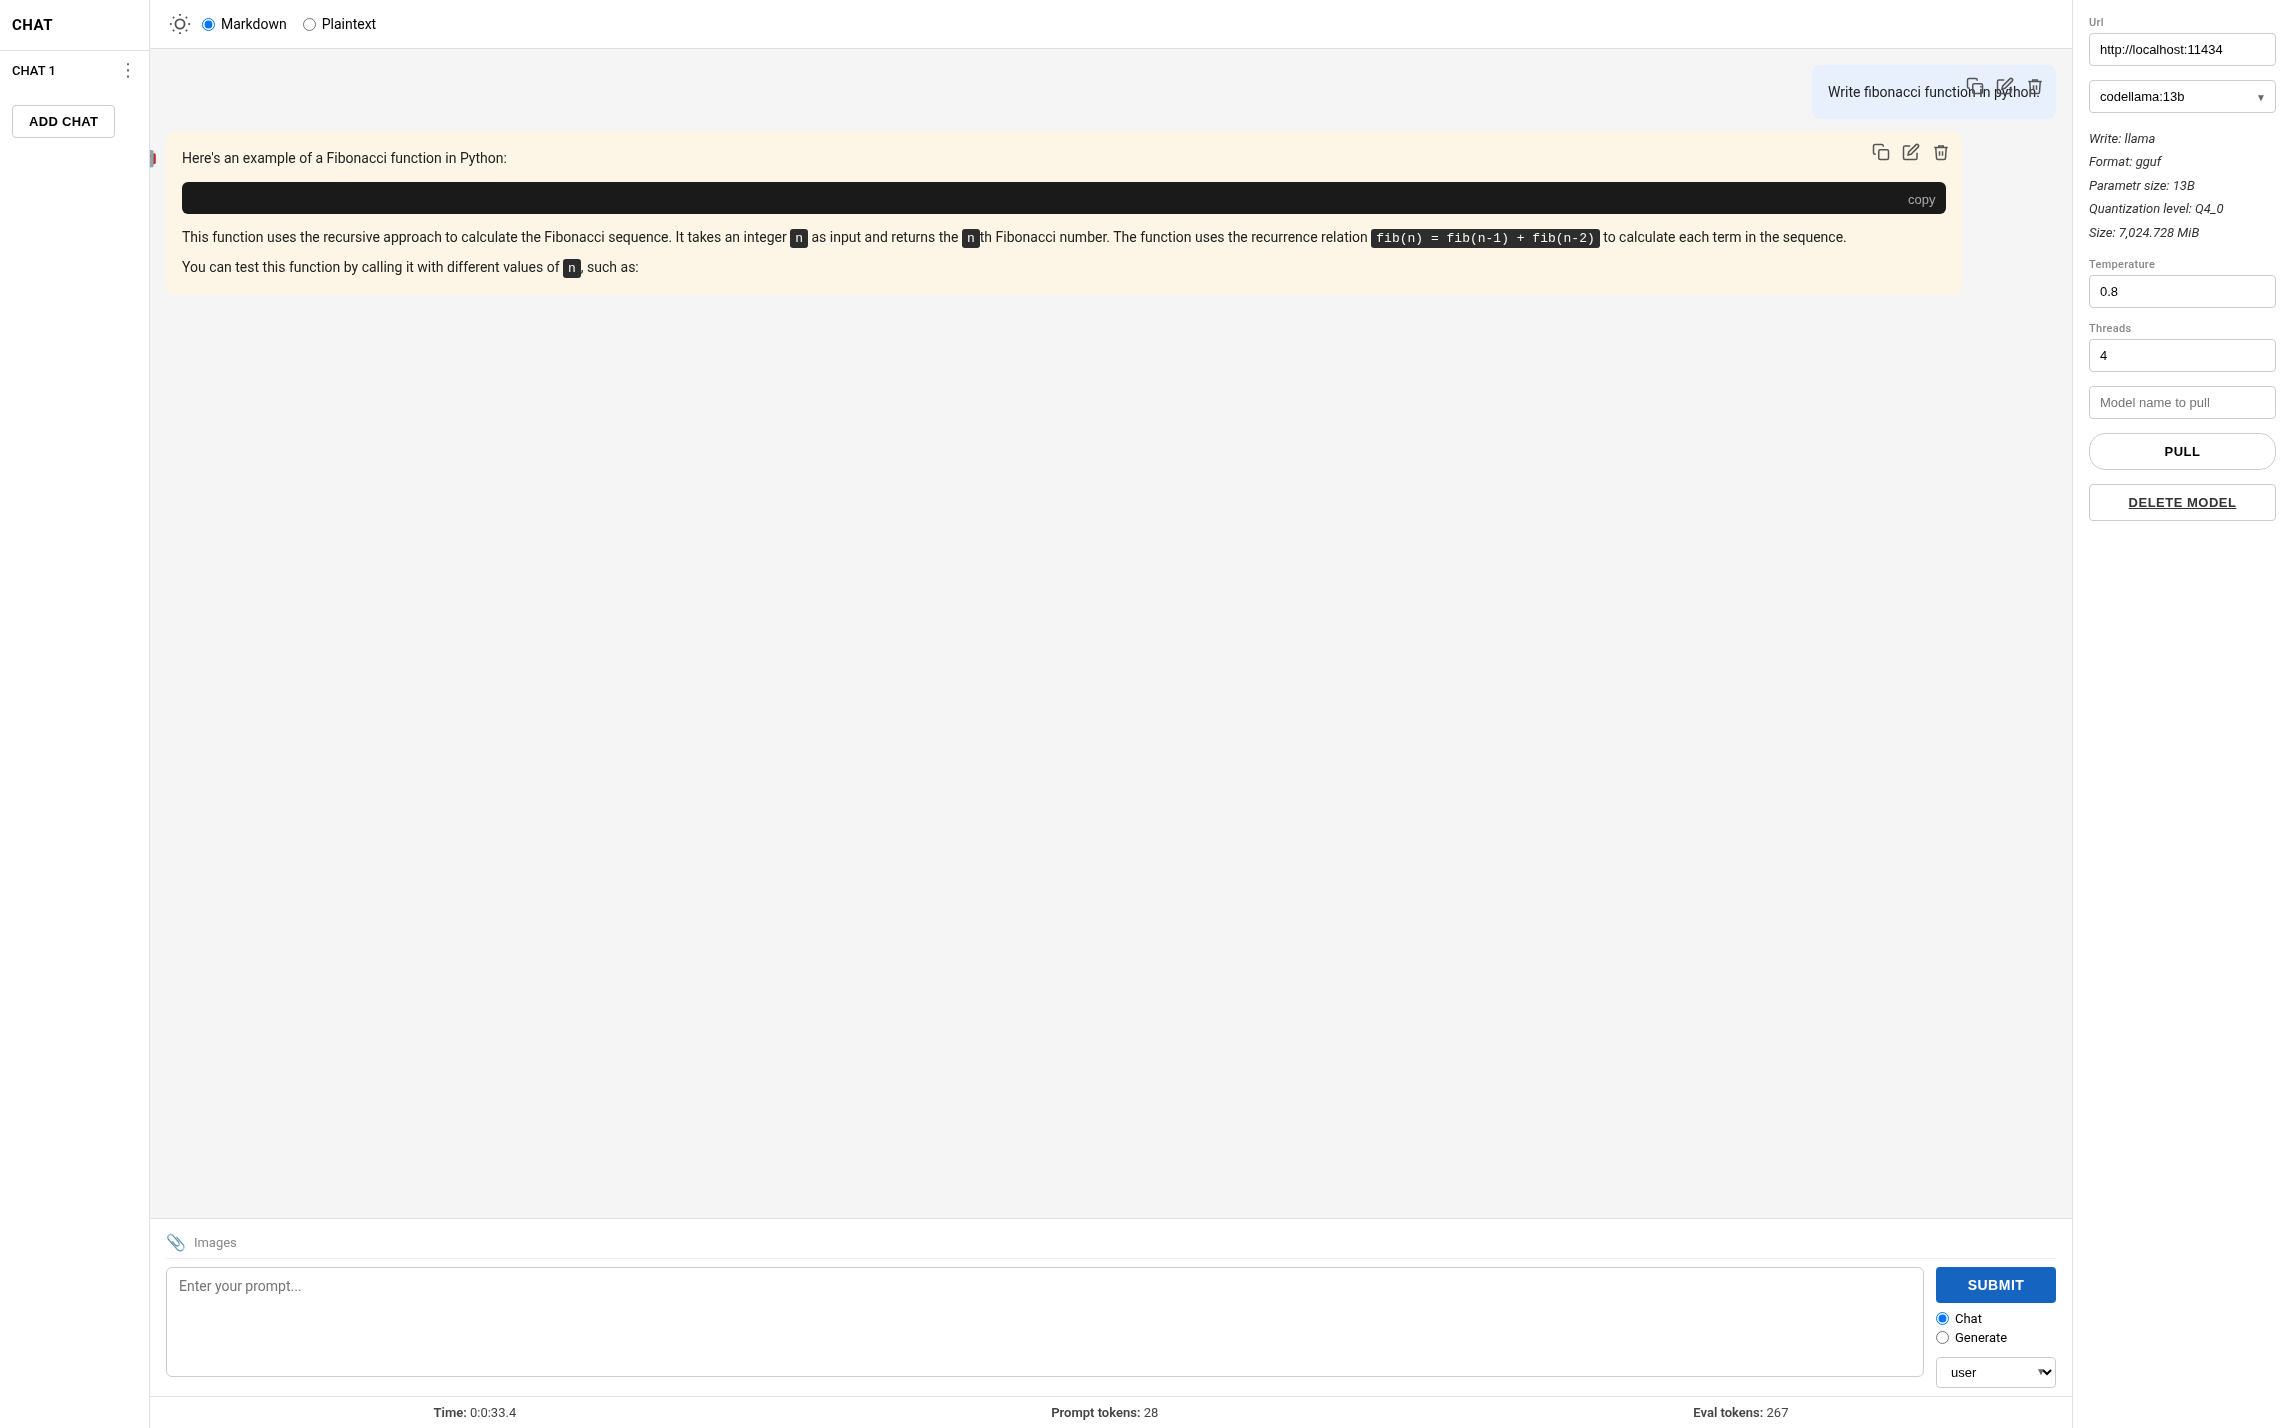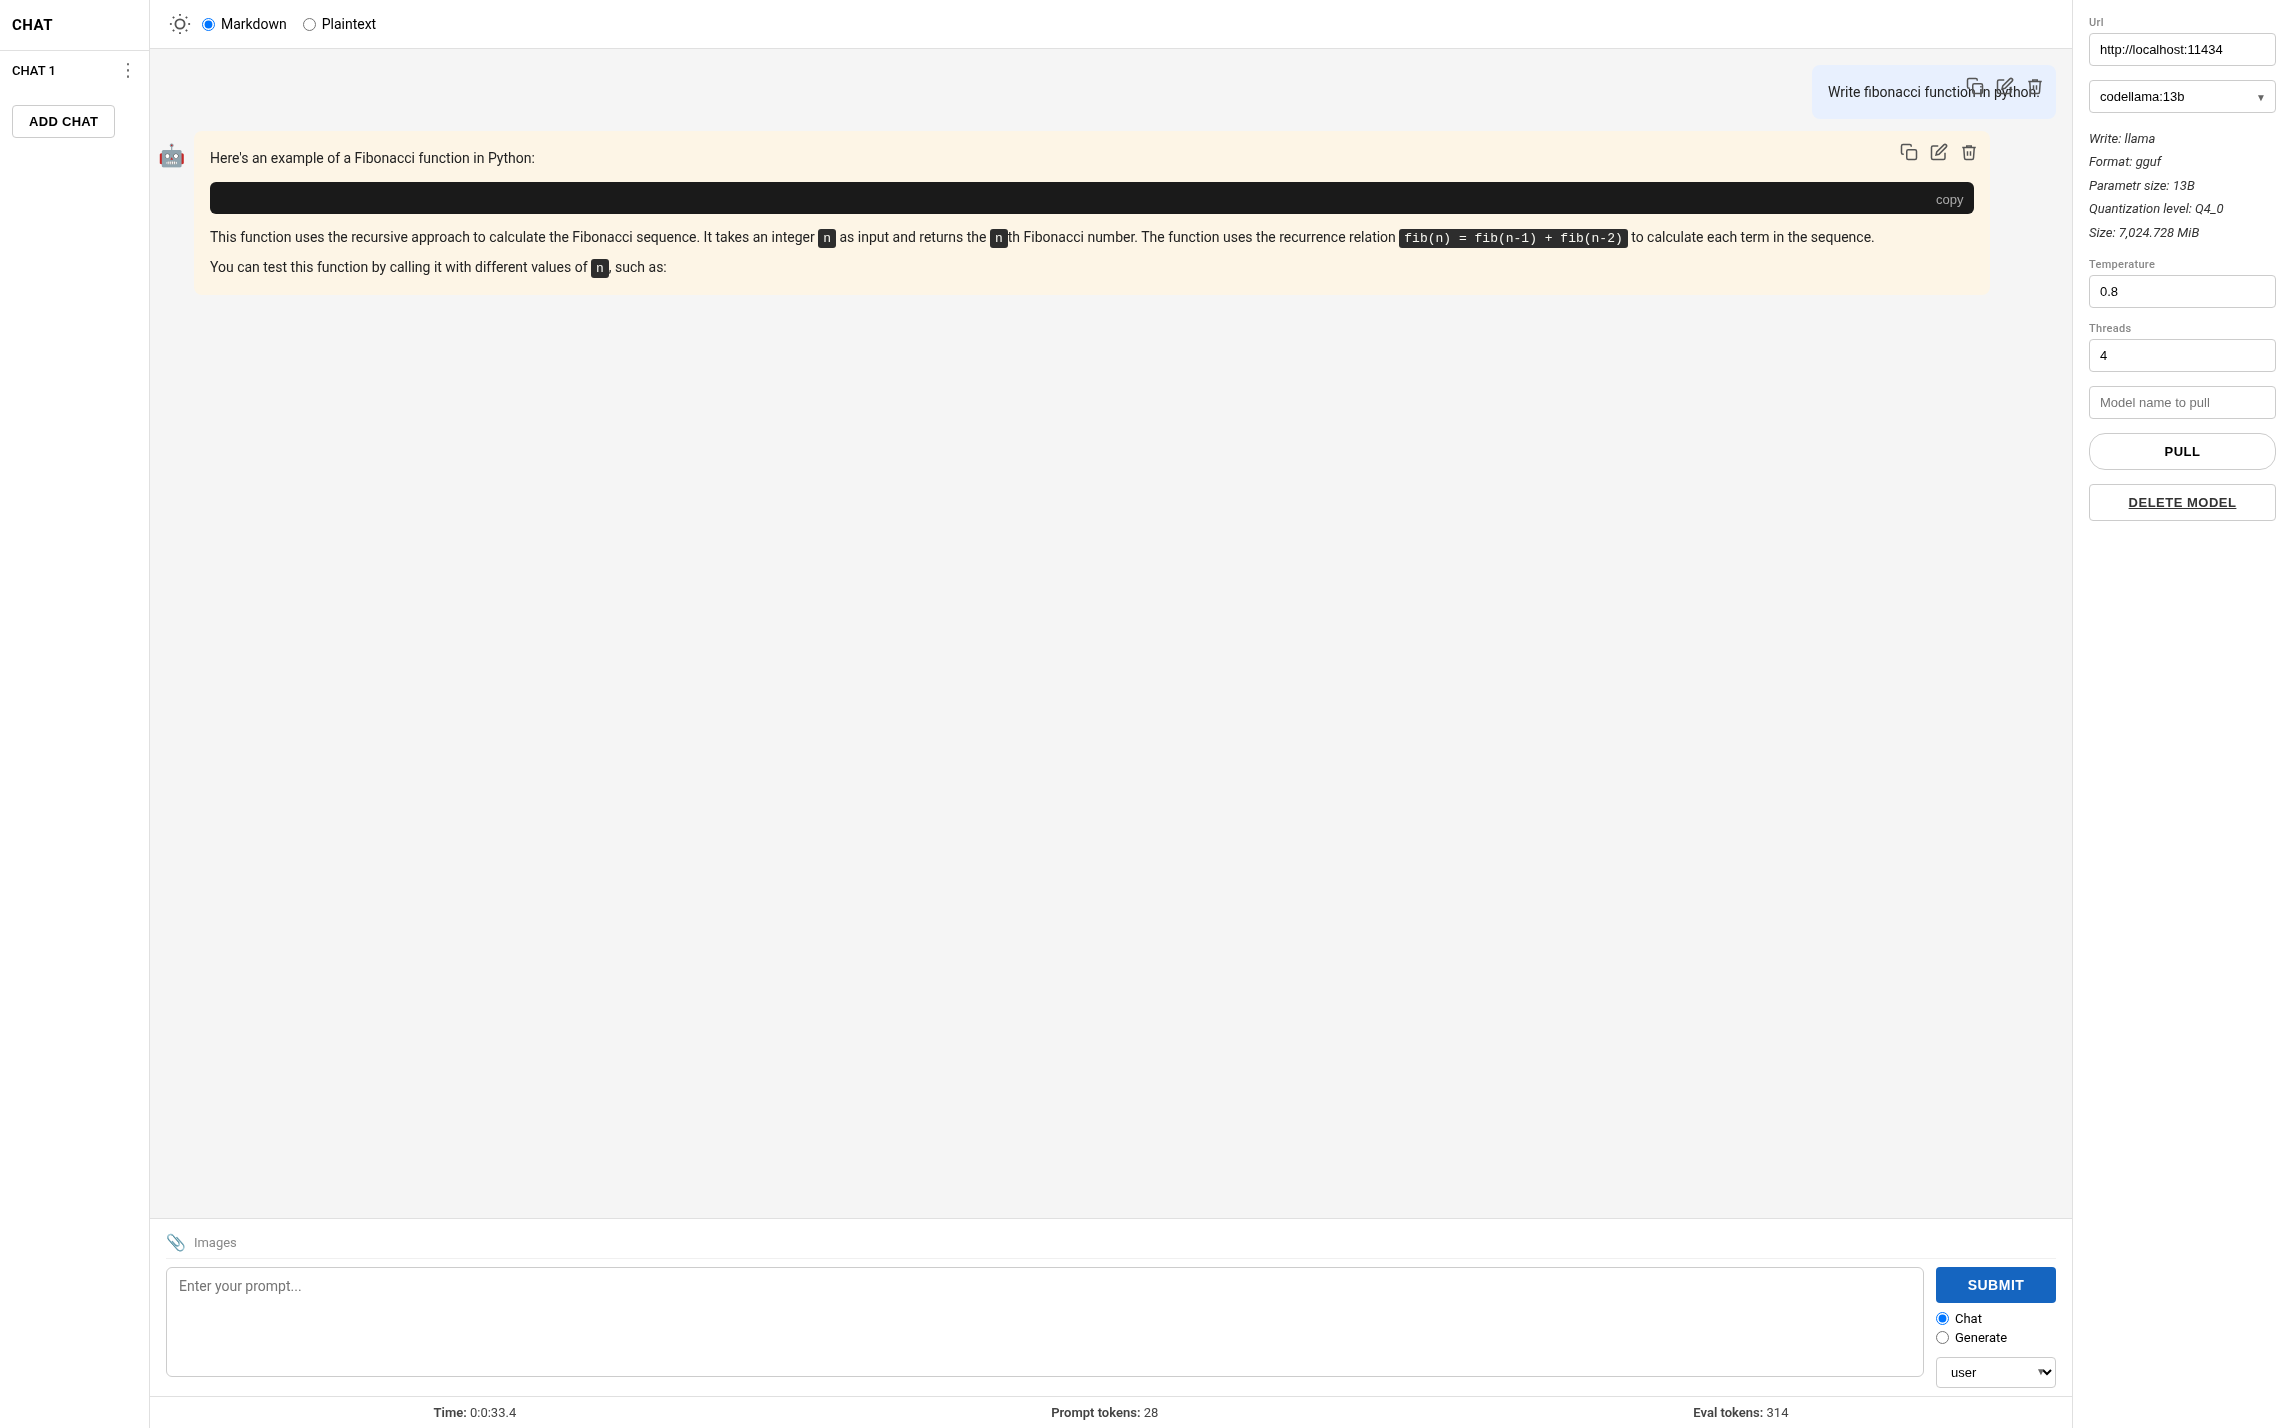--- a/index.html
+++ b/index.html
@@ -136,21 +136,20 @@
       padding: 2px;
     }
 
     
     .assistant-message {
       background: #fdf5e6;
       border-radius: 8px;
       padding: 16px;
       position: relative;
       max-width: 95%;
-      margin-left: 28px;
     }
     .assistant-wrapper {
       position: relative;
       padding-left: 0;
     }
 
     
     .code-block {
       background: #1a1a1a;
       border-radius: 6px;
@@ -519,21 +518,21 @@
     <span>
       <b>Time:</b>
       <span>0:0:33.4</span>
     </span>
     <span>
       <b>Prompt tokens:</b>
       <span>28</span>
     </span>
     <span>
       <b>Eval tokens:</b>
-      <span>314</span>
+      <span>267</span>
     </span>
   </div>
 
 </div>
 
 <div class="right-sidebar">
 
   <div class="field-group">
     <span class="field-label">Url</span>
     <input class="field-input" type="text" value="http://localhost:11434" style="">

